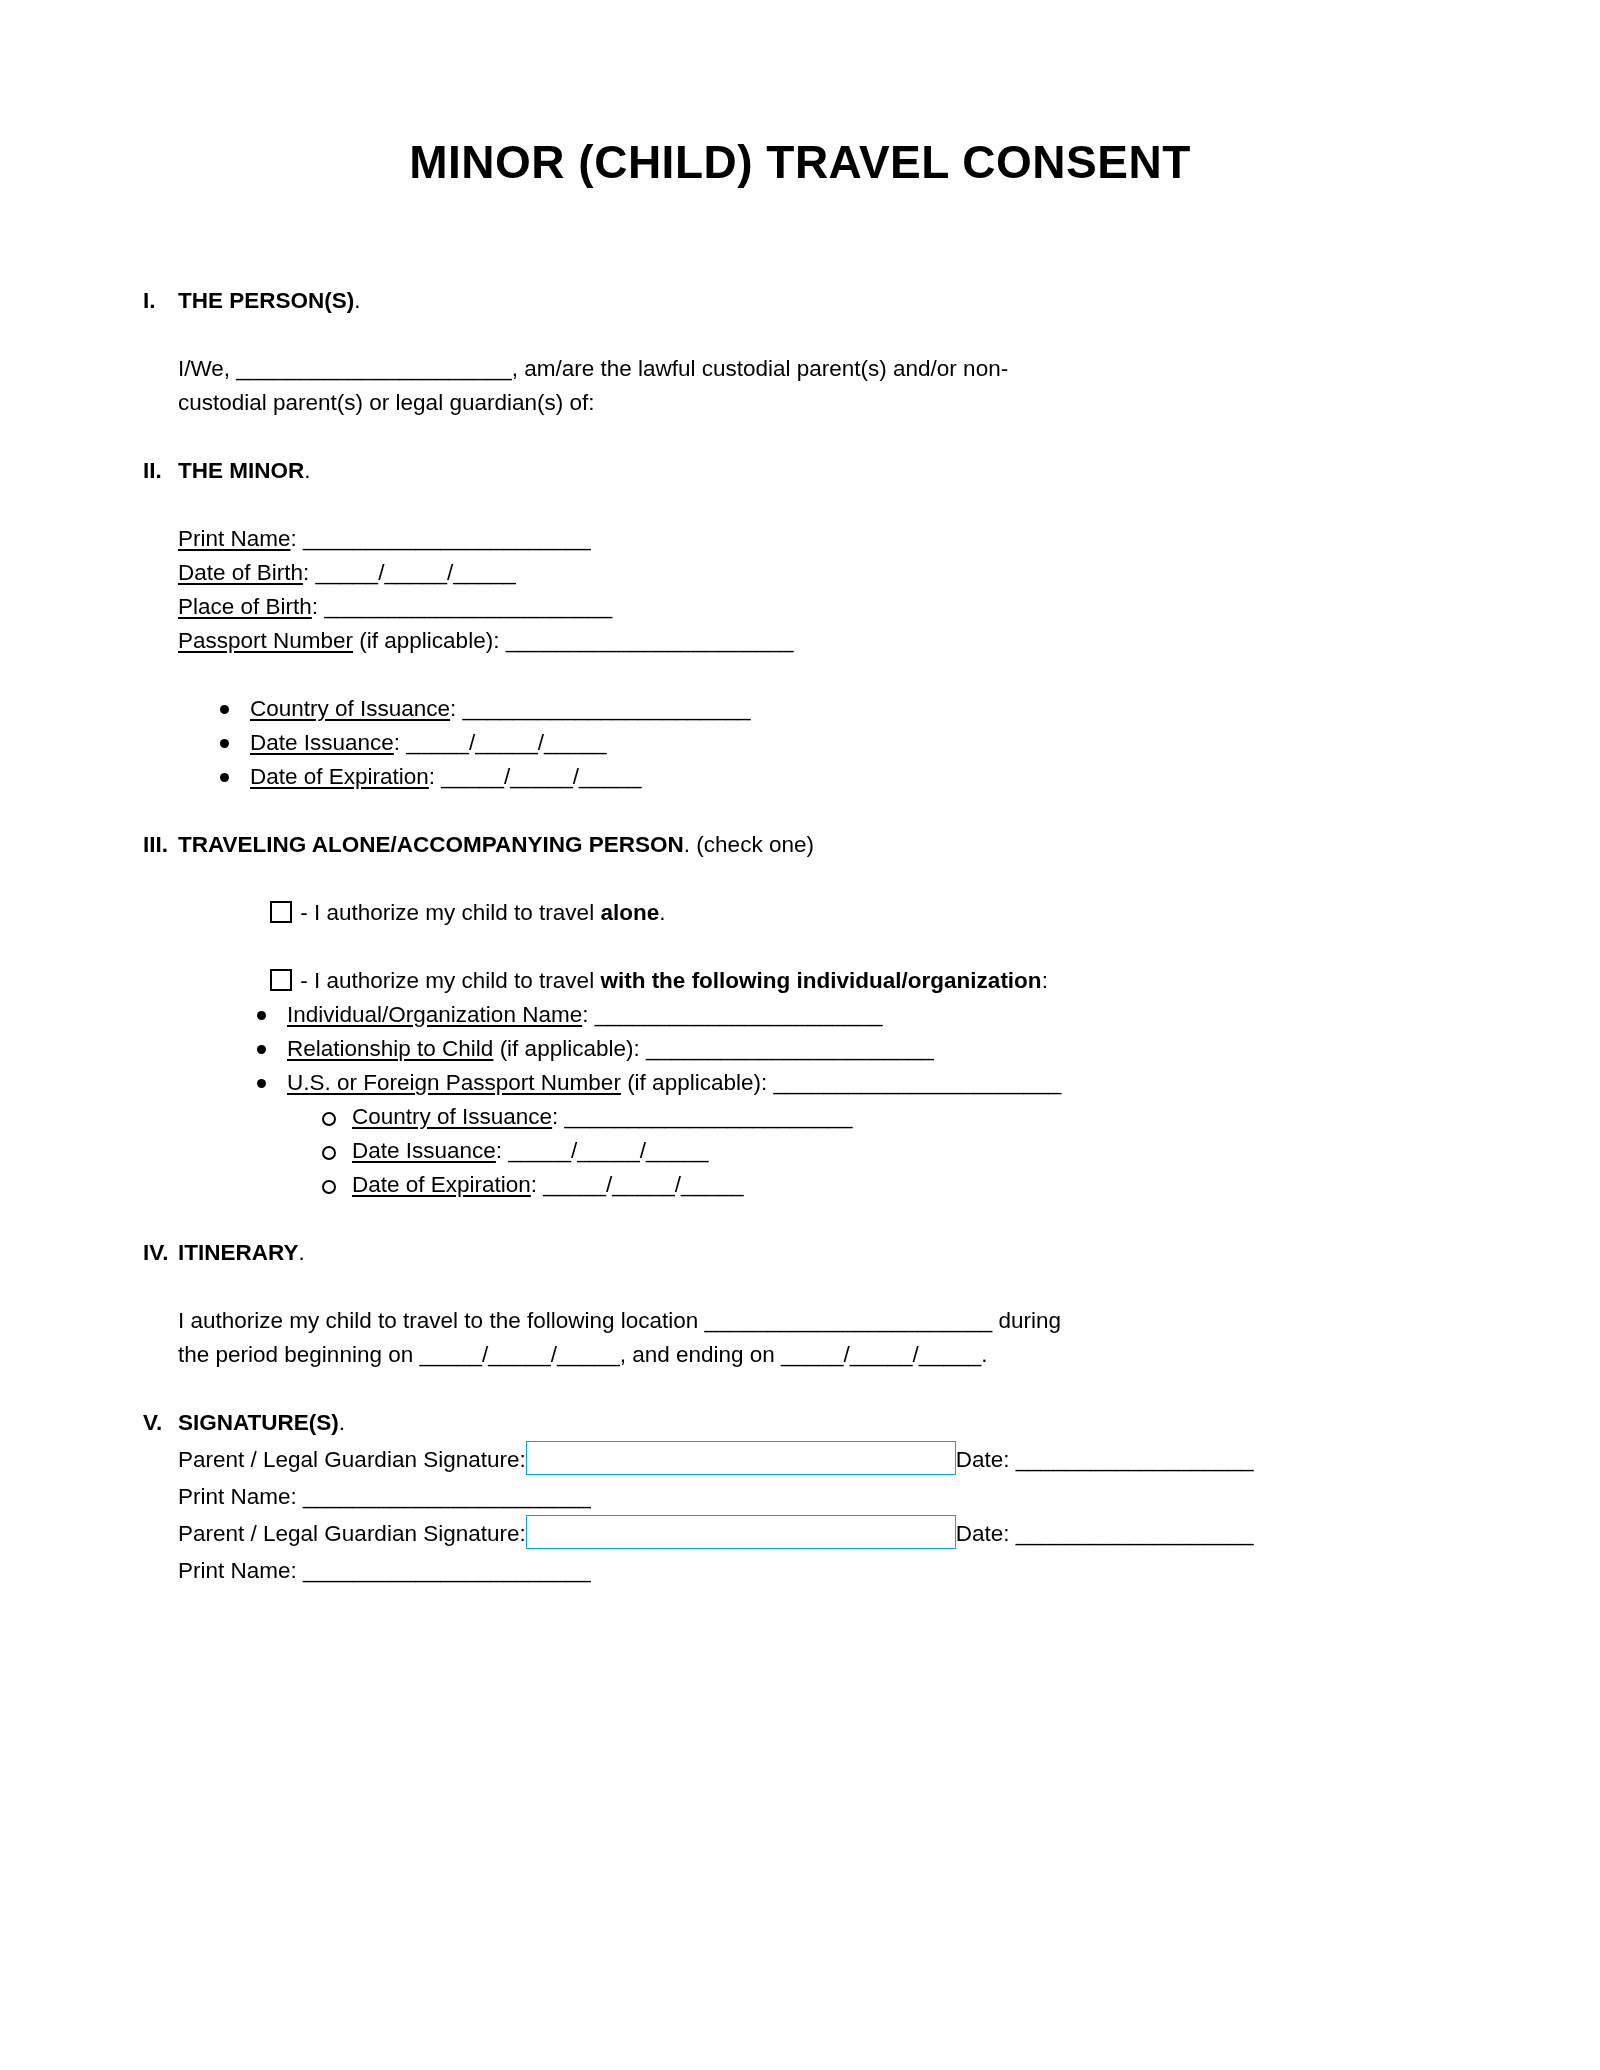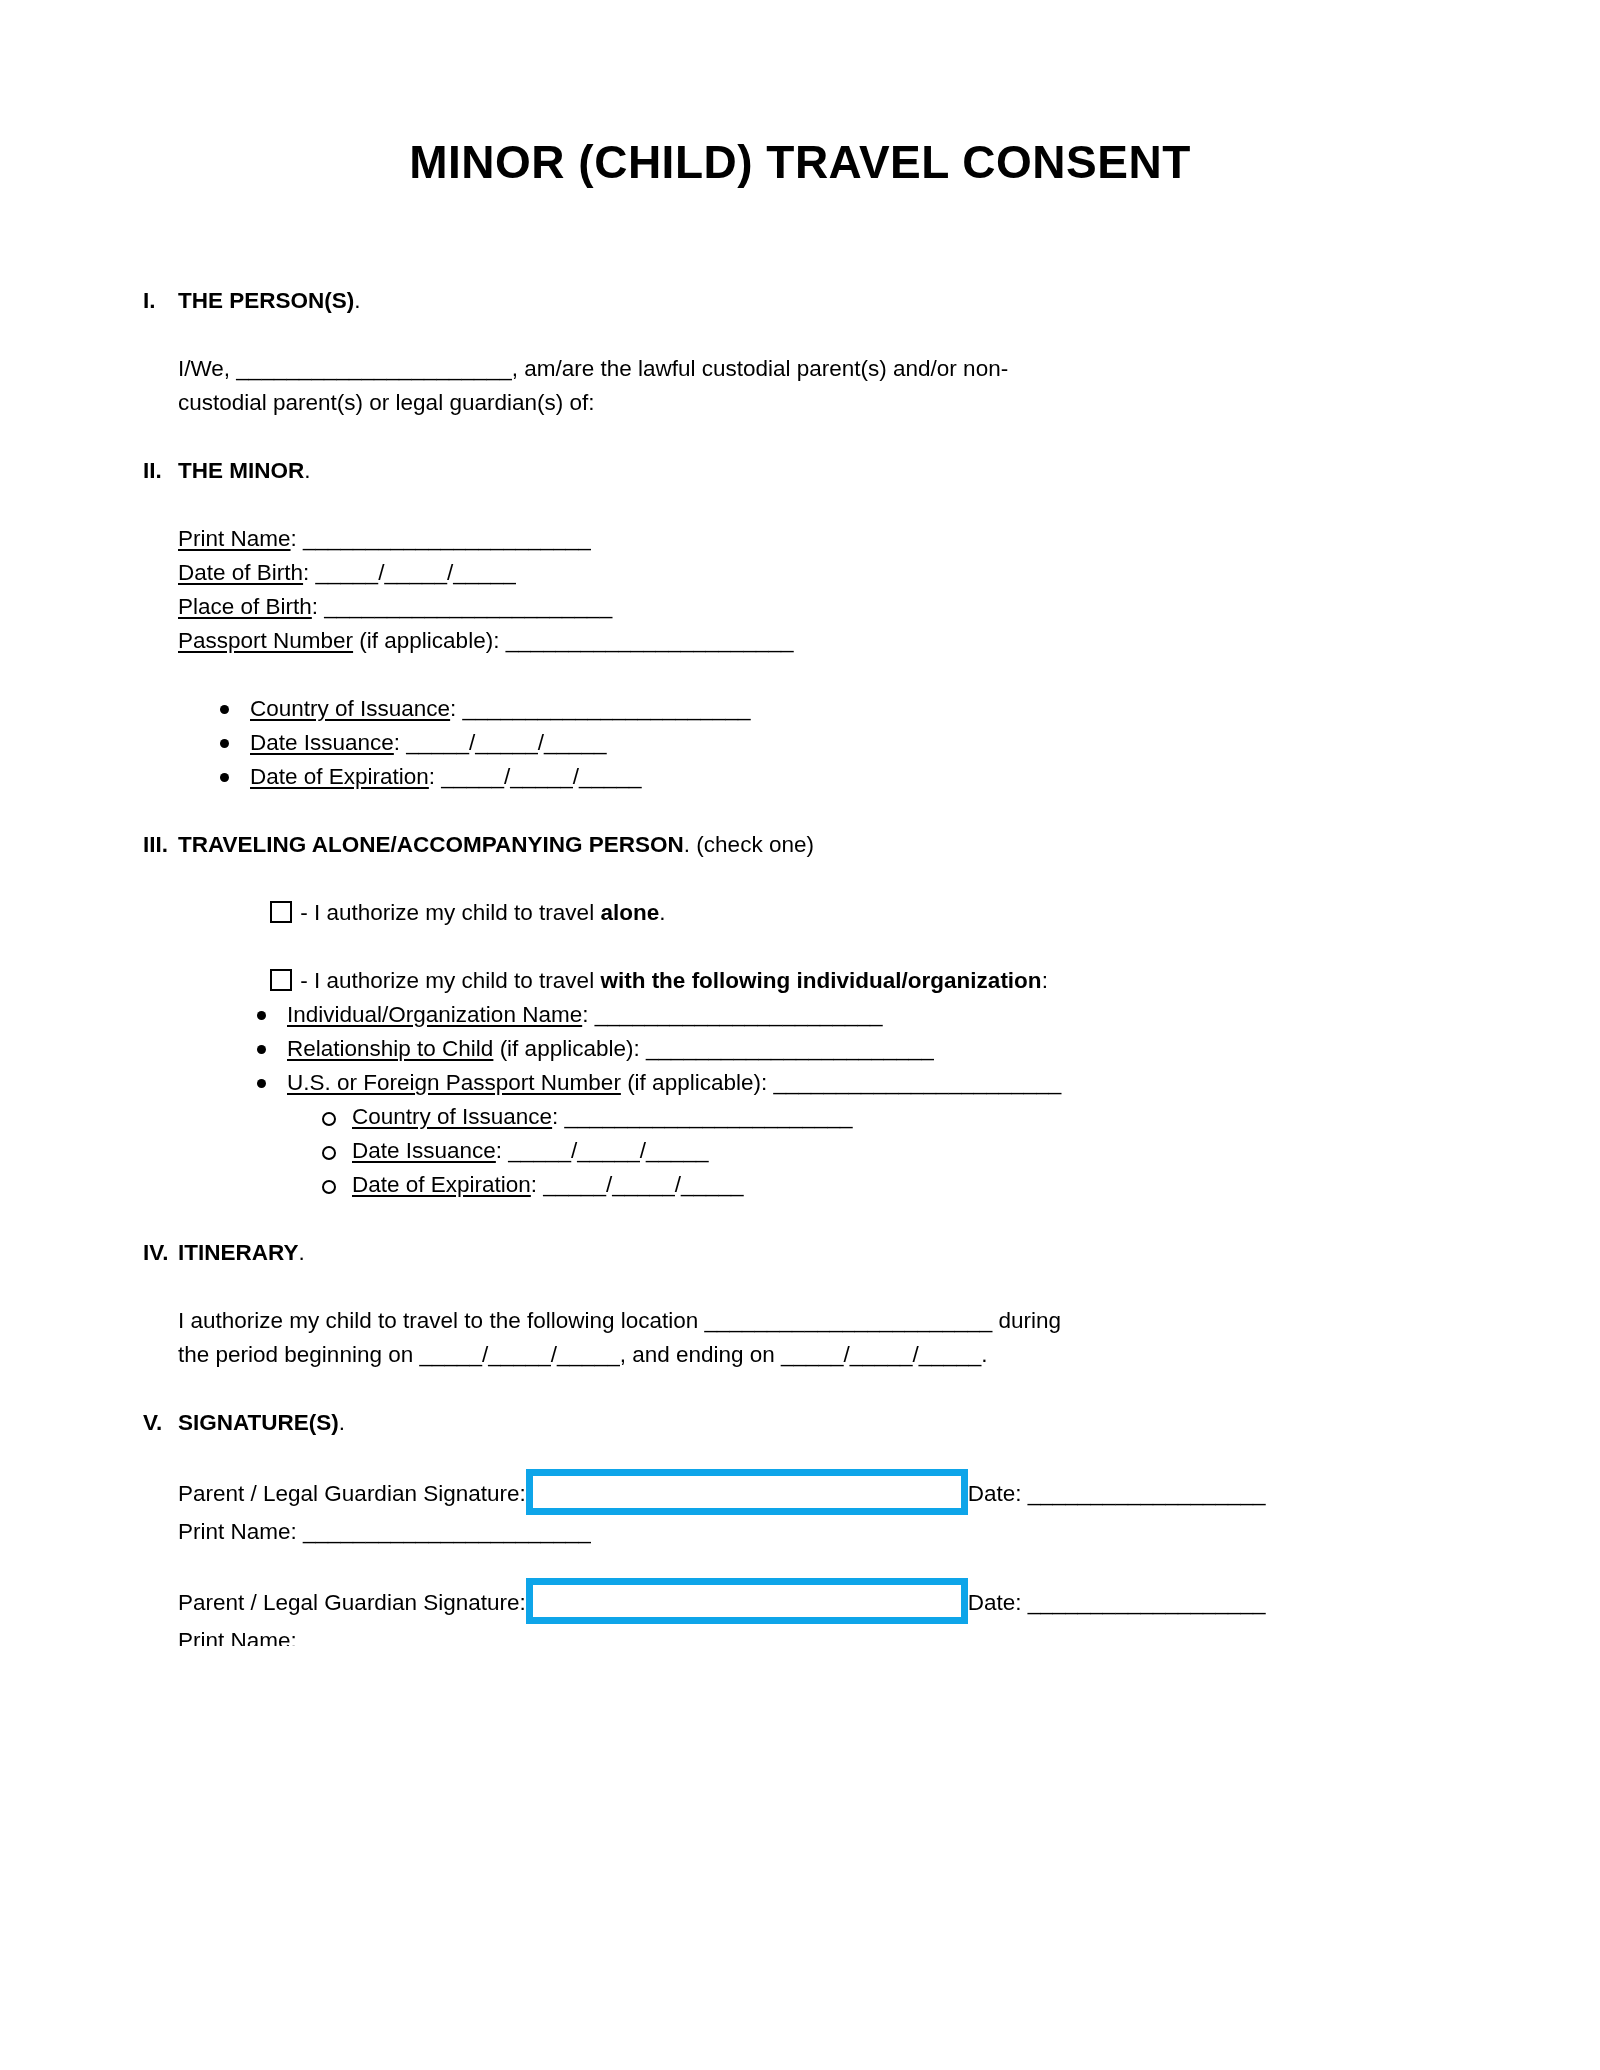--- a/index.html
+++ b/index.html
@@ -30,26 +30,26 @@
   .lvl1{margin-left:75px;}
   .lvl2{margin-left:112px;}
   .lvl3{margin-left:177px;}
   .marker{width:32px;flex-shrink:0;position:relative;}
   .dot{position:absolute;left:2px;top:13px;width:9px;height:9px;background:#000;border-radius:50%;}
   .circ{position:absolute;left:2px;top:12px;width:10px;height:10px;border:2px solid #000;border-radius:50%;background:#fff;}
   .gap-top{margin-top:34px;}
   .cb-line{margin-left:107px;margin-top:34px;padding-left:20px;}
   .cbx{display:inline-block;width:18px;height:18px;border:2px solid #000;vertical-align:-3px;margin-right:2px;background:#fff;}
   .bold{font-weight:bold;}
-  .sig-row{margin-left:35px;margin-top:34px;line-height:40px;white-space:nowrap;}
+  .sig-row{margin-left:35px;line-height:40px;white-space:nowrap;}
   .print-row{margin-left:35px;}
   .sigbox{
     display:inline-block;position:relative;
     width:428px;height:32px;
-    border:7px solid #0ea5e9;
+    border:1px solid #0ea5e9;
     vertical-align:middle;
     margin-top:-6px;
     overflow:hidden;background:#fff;
   }
   .sigline{position:absolute;left:4px;bottom:-6px;line-height:28px;letter-spacing:0;}
   .logo{position:absolute;left:197px;top:1921px;width:40px;height:54px;}
 </style>
 </head>
 <body>
 

